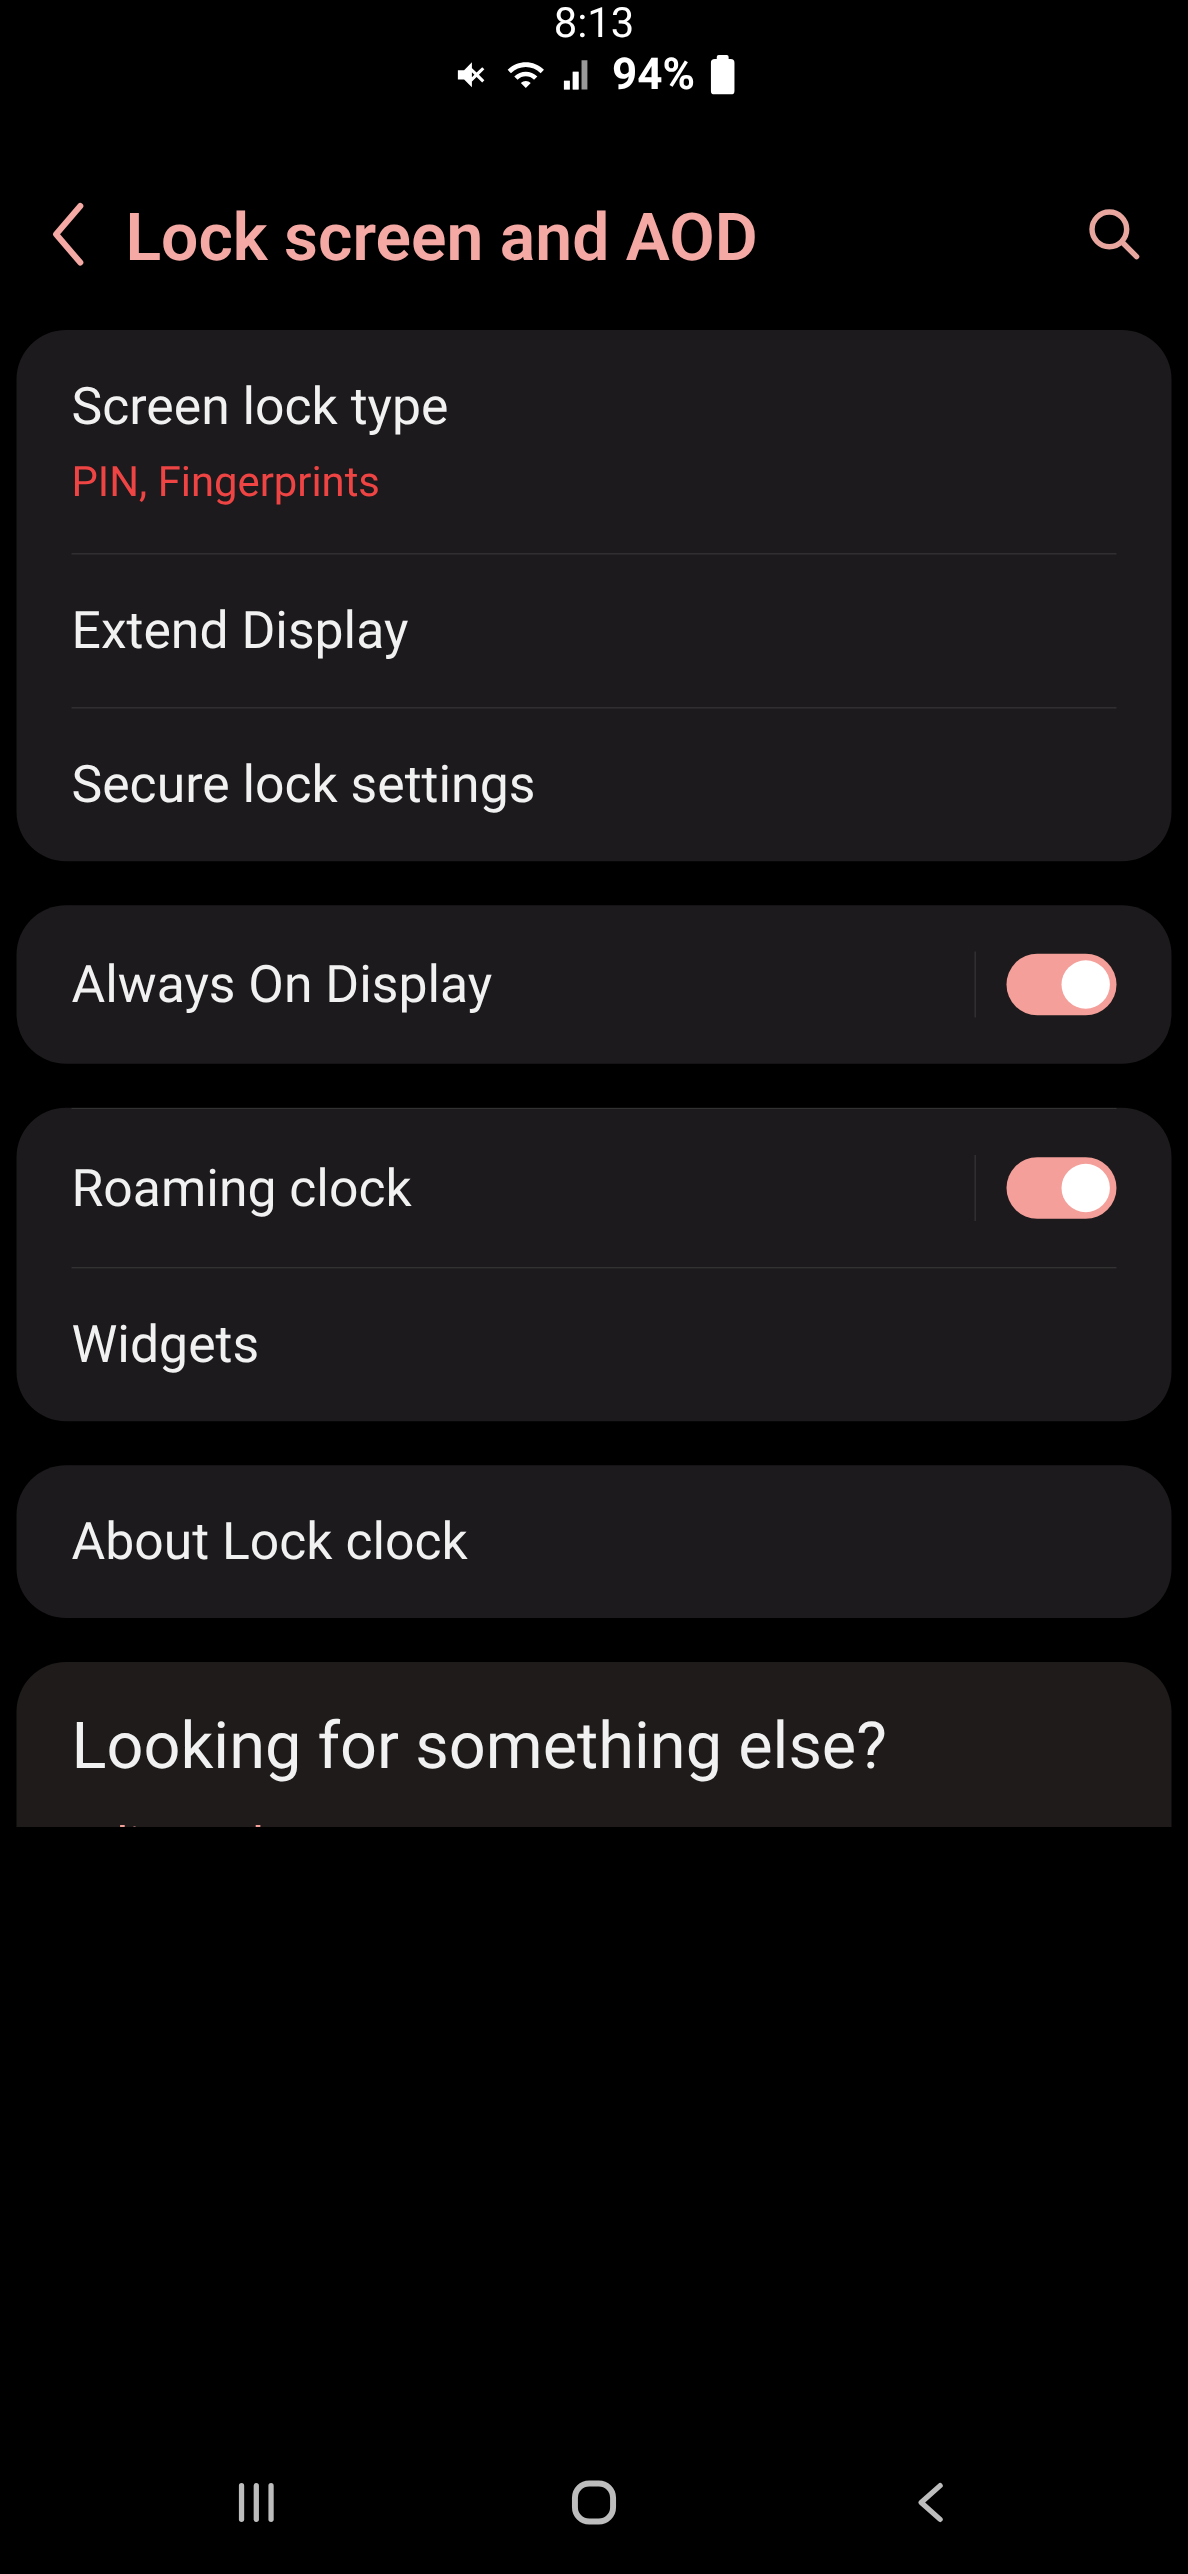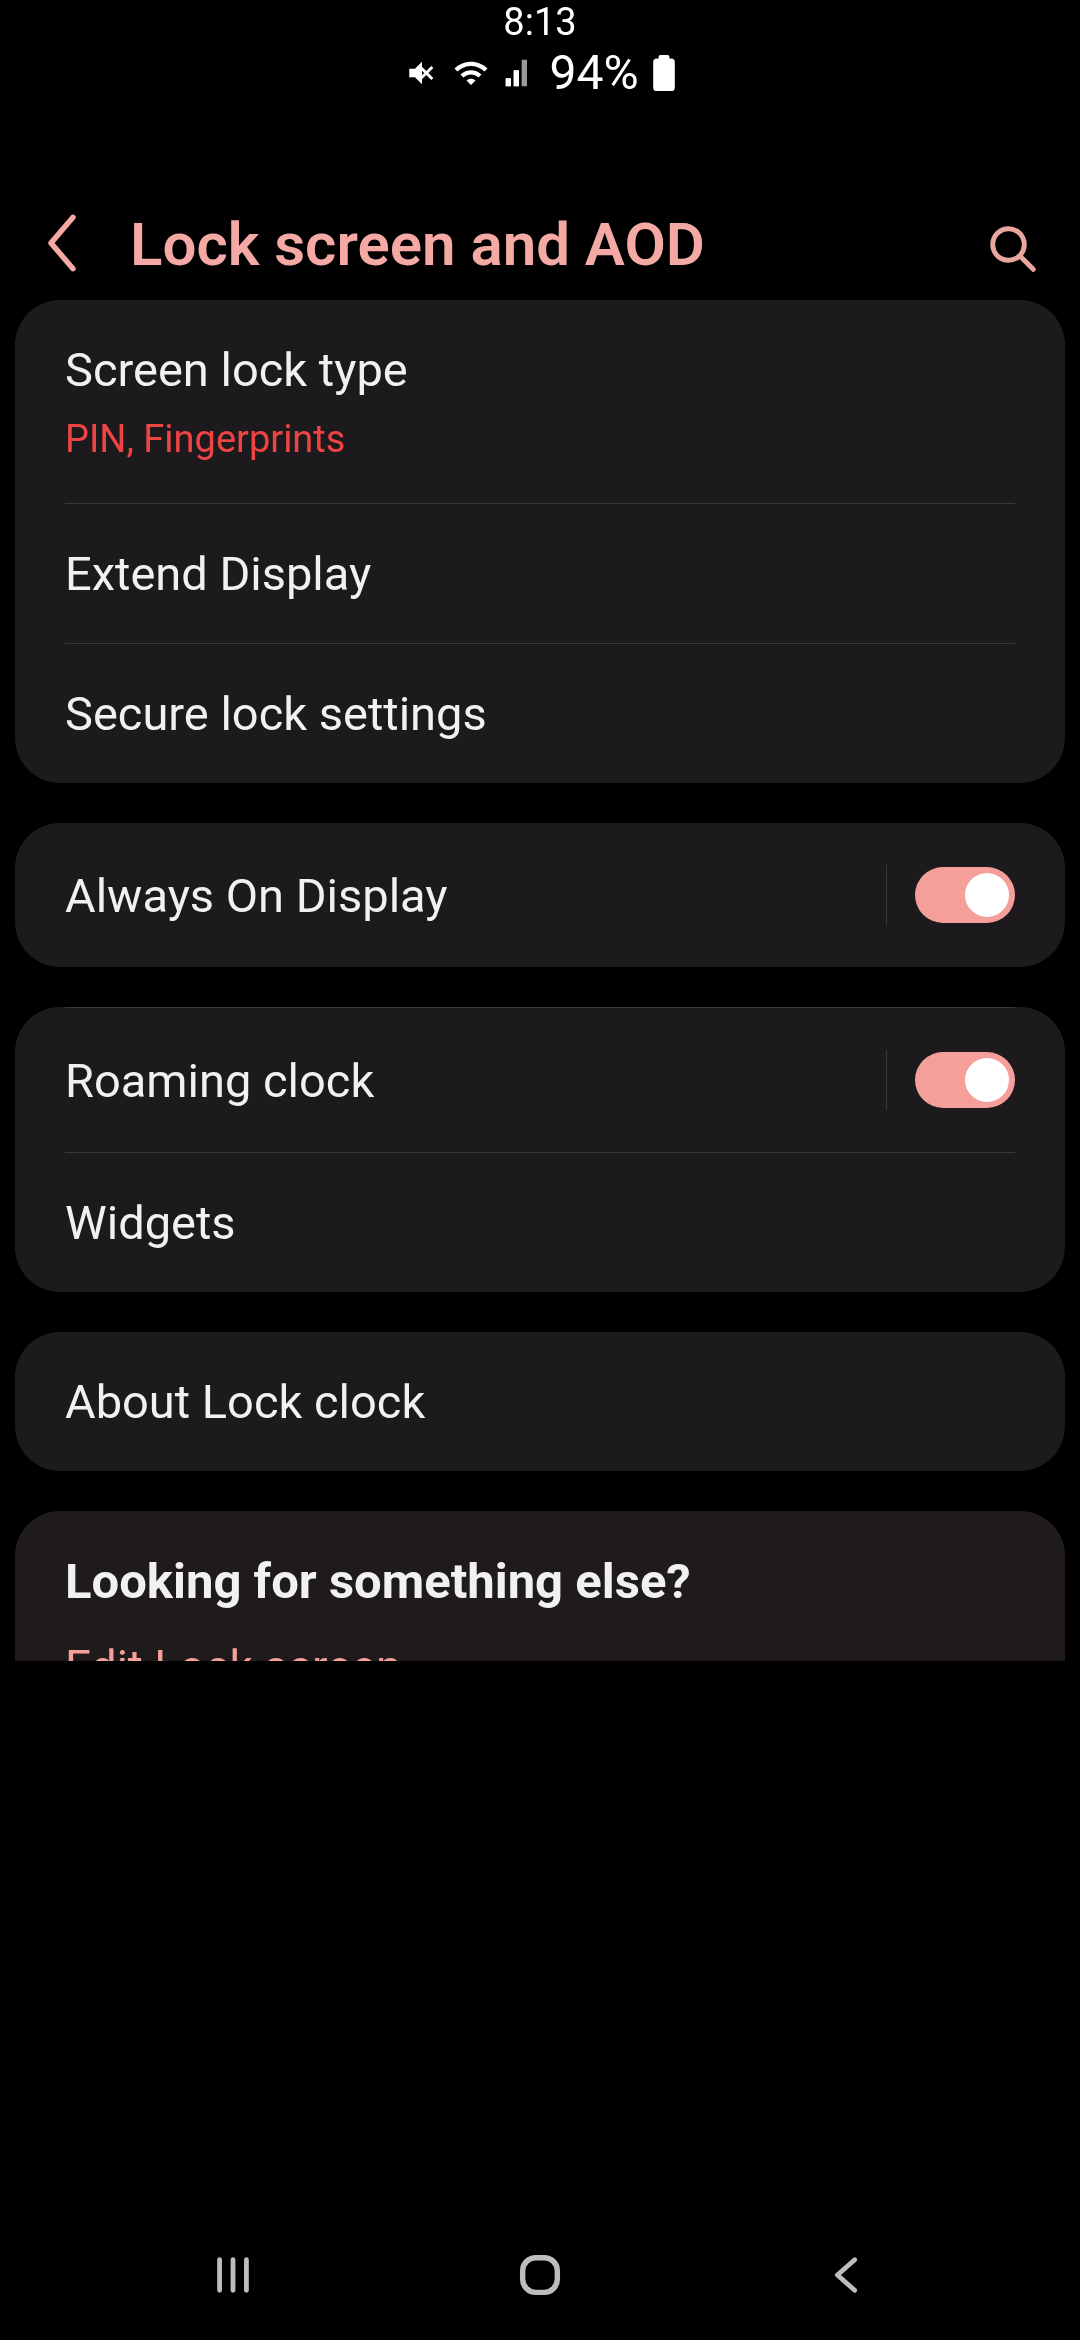--- a/index.html
+++ b/index.html
@@ -10,29 +10,29 @@
     display: flex;
     justify-content: space-between;
     align-items: center;
     padding: 0 50px;
     color: #fff;
     flex-direction: column;
   }
   .status-time { font-size: 38px; font-weight: 400; }
   .status-right { display: flex; align-items: center; gap: 14px; }
   .status-right svg { display: block; }
-  .battery-text { font-size: 48px; font-weight: 400; }
+  .battery-text { font-size: 40px; font-weight: 700; }
   
   .header {
     height: 130px;
     display: flex;
-    align-items: flex-end;
+    align-items: center;
     padding: 0 40px;
     margin-top: 60px;
-    gap: 46px;
+    gap: 30px;
   }
   .back-icon { flex: 0 0 auto; }
   .header-title {
     flex: 1;
     color: #f4a9a4;
     font-size: 60px;
     font-weight: 600;
   }
   .search-icon { flex: 0 0 auto; }
   
@@ -61,21 +61,21 @@
   
   .toggle {
     width: 100px; height: 56px; border-radius: 30px;
     background: #f49f99; position: relative; flex: 0 0 auto;
   }
   .toggle-knob {
     width: 44px; height: 44px; border-radius: 50%;
     background: #fff; position: absolute; top: 6px; right: 6px;
   }
   
-  .looking-title { color: #f1f1f1; font-size: 49px; font-weight: 700; padding: 42px 22px 30px 50px; }
+  .looking-title { color: #f1f1f1; font-size: 59px; font-weight: 400; padding: 42px 22px 30px 50px; }
   .looking-link { color: #f49f99; font-size: 46px; padding: 0 50px 20px 50px; }
   .card-cut { height: 150px; border-radius: 45px 45px 0 0; margin-bottom: 0; overflow: hidden; position: relative; }
   
   .nav-bar {
     position: absolute; bottom: 0; left: 0; right: 0;
     height: 130px; display: flex; align-items: center; justify-content: space-around;
     background: #000; padding: 0 80px;
   }
   .nav-item { width: 70px; display: flex; justify-content: center; }
 </style>

